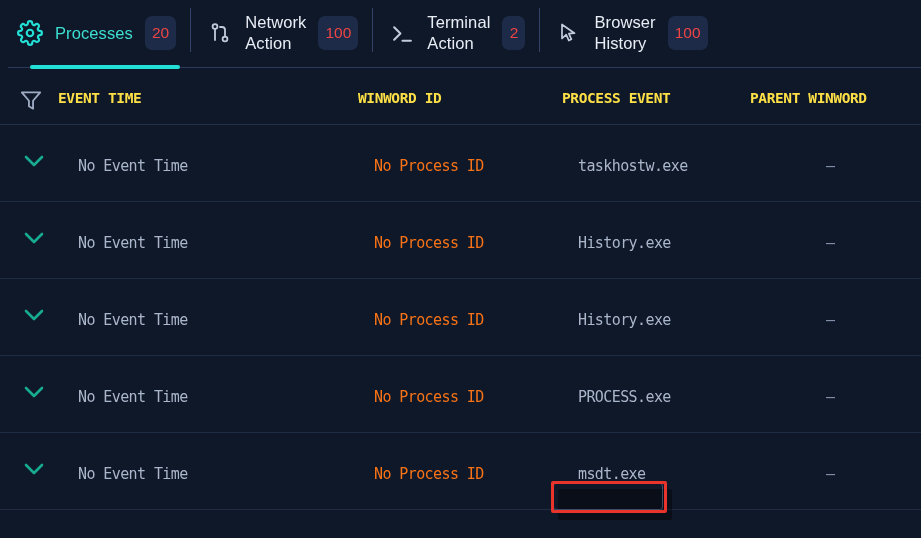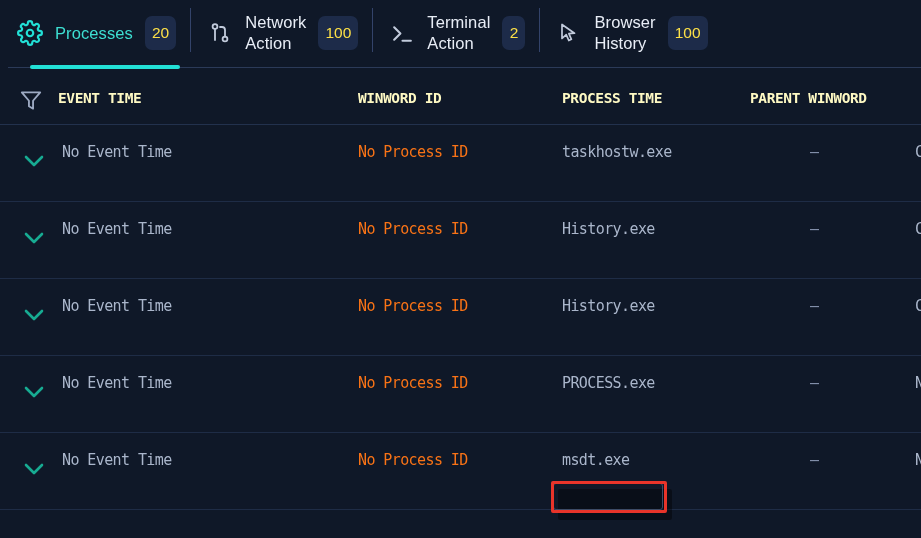--- a/index.html
+++ b/index.html
@@ -95,21 +95,21 @@
   }
 
   .tab-badge {
     margin-left: 12px;
     min-width: 23px;
     height: 34px;
     padding: 0 7px;
     box-sizing: border-box;
     border-radius: 7px;
     background: #1d2b49;
-    color: #fde047;
+    color: #ef4444;
     font-size: 15.5px;
     display: flex;
     align-items: center;
     justify-content: center;
   }
 
   
   .table { position: relative; }
 
   .thead {
@@ -125,21 +125,21 @@
     height: 1px;
     background: #22314d;
   }
 
   .th {
     position: absolute;
     font-family: "DejaVu Sans Mono", monospace;
     font-size: 14.5px;
     font-weight: bold;
     letter-spacing: -0.4px;
-    color: #fef9c3;
+    color: #fde047;
     white-space: nowrap;
     top: 20px;
   }
   .filter-icon {
     position: absolute;
     left: 18px;
     top: 17px;
     width: 26px;
     height: 26px;
   }
@@ -151,25 +151,26 @@
   .row::after {
     content: "";
     position: absolute;
     left: 0; right: 0; bottom: 0;
     height: 1px;
     background: #1e2c46;
   }
 
   .cell {
     position: absolute;
-    top: 18px;
+    top: 32px;
     font-family: "DejaVu Sans Mono", monospace;
     font-size: 15px;
     letter-spacing: -0.6px;
     white-space: nowrap;
+    margin-left: 16px;
   }
   .cell.muted { color: #f97316; }
   .cell.normal { color: #aab6cb; }
   .cell.dash   { color: #8593ad; }
 
   .chev {
     position: absolute;
     left: 22px;
     top: 28px;
     width: 26px;
@@ -261,21 +262,21 @@
   <div class="table">
 
     <div class="thead">
       <span class="filter-icon">
         <svg width="26" height="26" viewBox="0 0 24 24" fill="none" stroke="#9eabc4" stroke-width="1.7" stroke-linecap="round" stroke-linejoin="round">
           <path d="M3.5 5h17l-6.6 7.7V20l-3.8-2.3v-5z"></path>
         </svg>
       </span>
       <span class="th" style="left:58px">EVENT TIME</span>
       <span class="th" style="left:358px">WINWORD ID</span>
-      <span class="th" style="left:562px">PROCESS TIME</span>
+      <span class="th" style="left:562px">PROCESS EVENT</span>
       <span class="th" style="left:750px">PARENT WINWORD</span>
     </div>
 
     <div class="row">
       <span class="chev">
         <svg width="24" height="16" viewBox="0 0 24 16" fill="none" stroke="#17ab92" stroke-width="2.6" stroke-linecap="round" stroke-linejoin="round">
             <polyline points="4 4 12 12 20 4"></polyline>
           </svg>
       </span>
       <span class="cell normal" style="left:62px">No Event Time</span>

